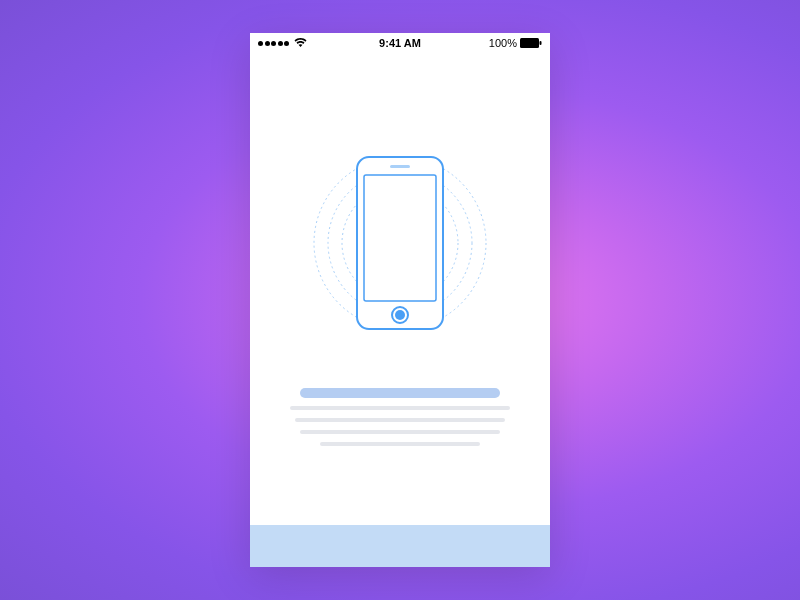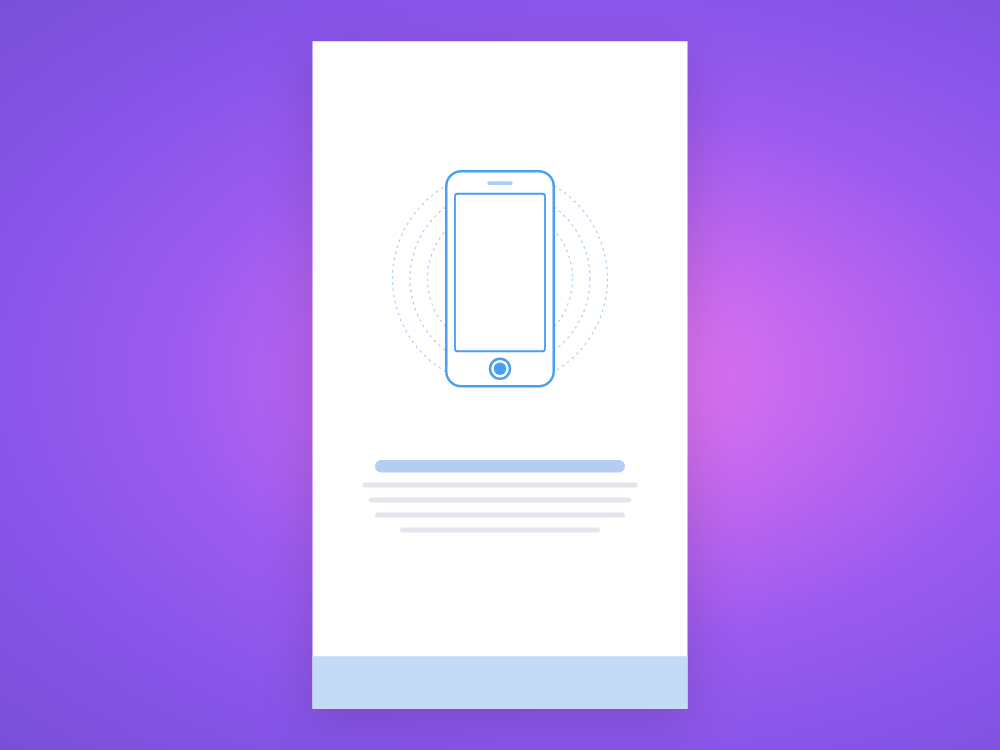--- a/index.html
+++ b/index.html
@@ -129,20 +129,46 @@
       height: 42px;
       background: #c3dbf6;
       width: 100%;
     }
   </style>
 </head>
 <body>
 
 <div class="phone-mockup">
 
+  <div class="status-bar">
+    <div class="status-left">
+      <span class="signal-dots">
+        <span class="signal-dot"></span>
+        <span class="signal-dot"></span>
+        <span class="signal-dot"></span>
+        <span class="signal-dot"></span>
+        <span class="signal-dot"></span>
+      </span>
+      <span class="wifi-icon">
+        <svg width="13" height="9" viewBox="0 0 13 9">
+          <path d="M6.5 9 L4.5 6.8 C5.6 5.9 7.4 5.9 8.5 6.8 Z M2.5 4.6 C4.7 2.6 8.3 2.6 10.5 4.6 L9.3 5.9 C7.8 4.5 5.2 4.5 3.7 5.9 Z M0.5 2.4 C3.8 -0.7 9.2 -0.7 12.5 2.4 L11.3 3.7 C8.7 1.2 4.3 1.2 1.7 3.7 Z" fill="#000"></path>
+        </svg>
+      </span>
+    </div>
+    <div class="status-center">9:41 AM</div>
+    <div class="status-right">
+      <span>100%</span>
+      <span class="battery-icon">
+        <svg width="22" height="10" viewBox="0 0 22 10">
+          <rect x="0" y="0" width="19" height="10" rx="1.5" fill="#000"></rect>
+          <rect x="19.5" y="3" width="2" height="4" rx="1" fill="#000"></rect>
+        </svg>
+      </span>
+    </div>
+  </div>
 
   <div class="content-area">
     <div class="illustration-wrapper">
       <svg width="200" height="200" viewBox="0 0 200 200">
 
         <circle cx="100" cy="100" r="86" fill="none" stroke="#a9d0f8" stroke-width="1" stroke-dasharray="2,3"></circle>
         <circle cx="100" cy="100" r="72" fill="none" stroke="#a9d0f8" stroke-width="1" stroke-dasharray="2,3"></circle>
         <circle cx="100" cy="100" r="58" fill="none" stroke="#a9d0f8" stroke-width="1" stroke-dasharray="2,3"></circle>
 
         <rect x="57" y="14" width="86" height="172" rx="12" fill="#ffffff" stroke="#4a9ff5" stroke-width="2"></rect>

